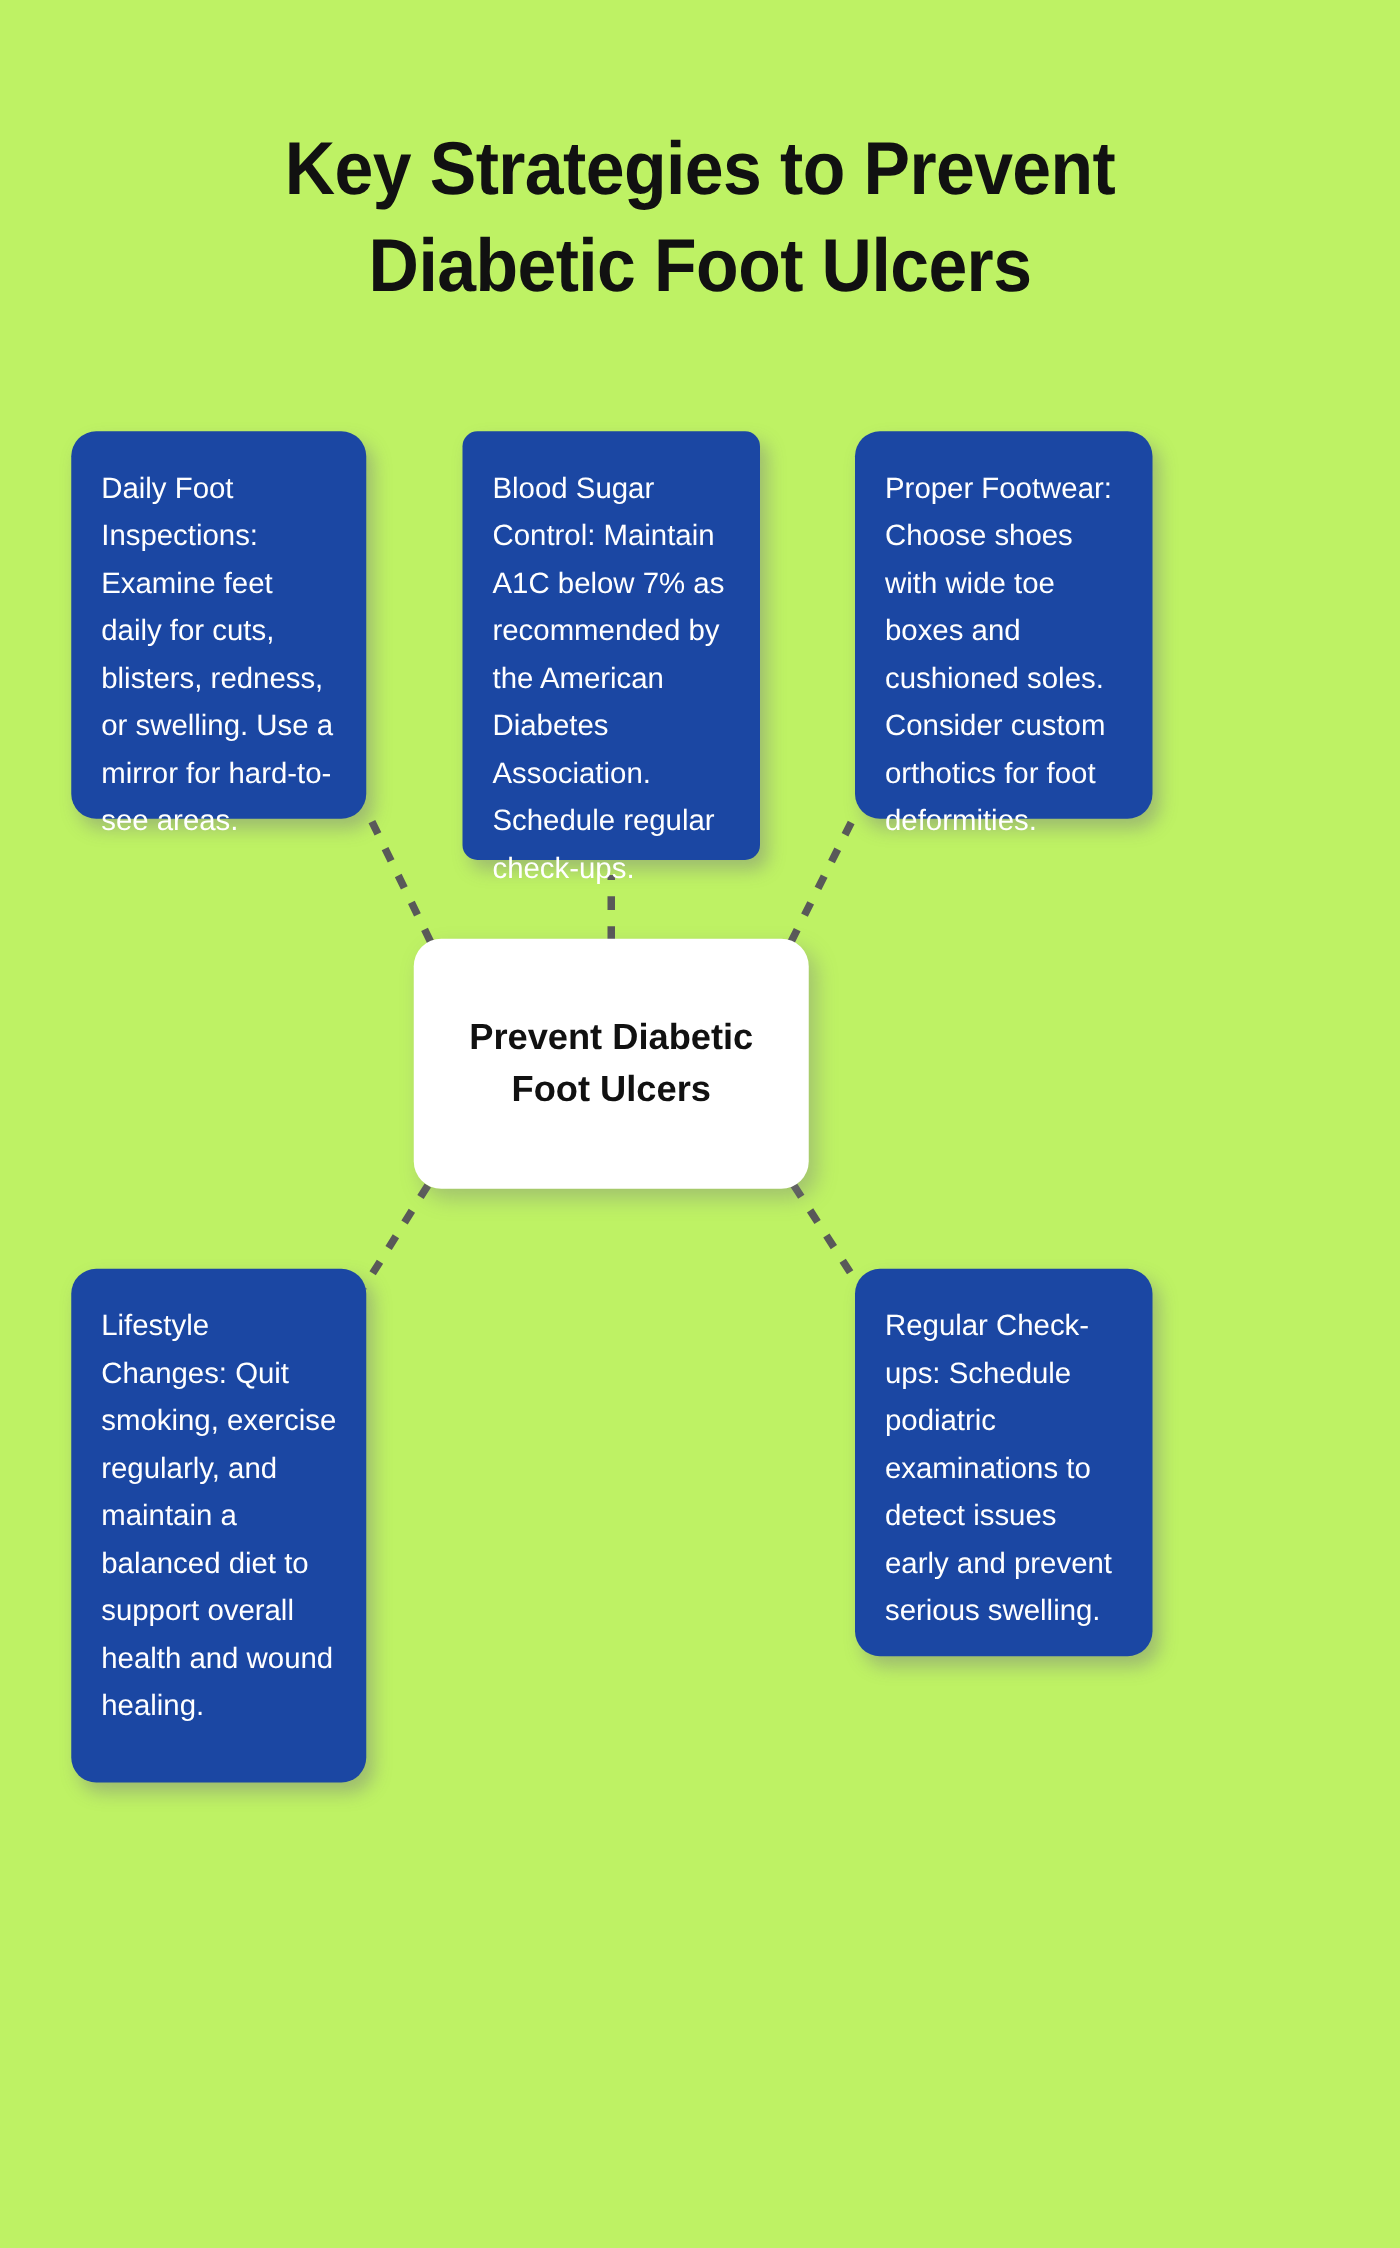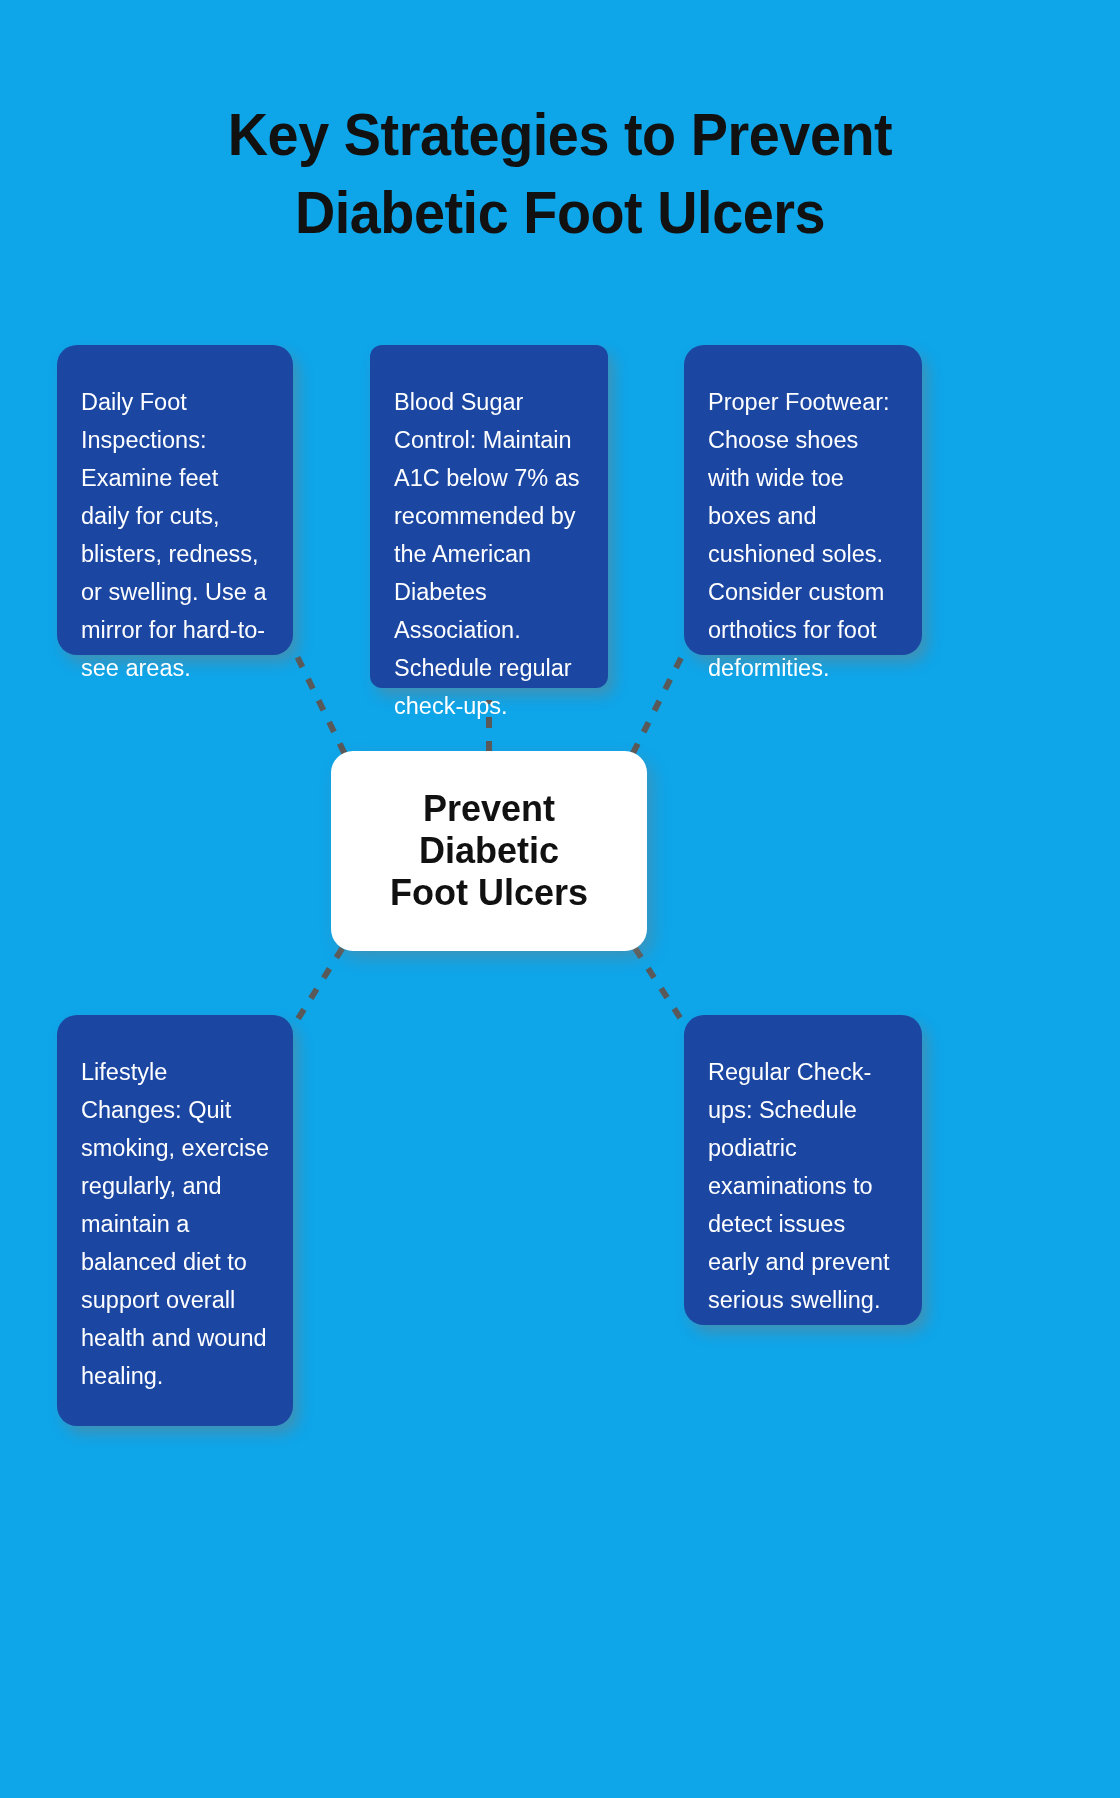--- a/index.html
+++ b/index.html
@@ -12,21 +12,21 @@
     background: #e1e3e2;
     font-family: "Liberation Sans", sans-serif;
     overflow: hidden;
     position: relative;
   }
 
   #canvas {
     position: relative;
     width: 1120px;
     height: 1798px;
-    background: #0ea5e9;
+    background: #bef264;
   }
 
   
   .title {
     position: absolute;
     left: 0;
     top: 96px;
     width: 1120px;
     text-align: center;
     color: #111111;
@@ -51,21 +51,21 @@
   }
 
   
   .card {
     position: absolute;
     background: #1b47a3;
     border-radius: 20px;
     box-shadow: 6px 8px 14px rgba(120,125,125,0.45);
     color: #ffffff;
     box-sizing: border-box;
-    padding: 38px 22px 26px 24px;
+    padding: 26px 22px 26px 24px;
     font-size: 23.5px;
     line-height: 38px;
     font-weight: 400;
   }
   .card-text {
     display: block;
     word-wrap: break-word;
   }
 
   #card-daily-foot-inspections { left: 57px;  top: 345px;  width: 236px; height: 310px; }
@@ -88,21 +88,21 @@
     align-items: center;
     justify-content: center;
     box-sizing: border-box;
     padding: 0 26px;
   }
   #center-node .center-text {
     display: block;
     text-align: center;
     color: #111111;
     font-weight: bold;
-    font-size: 36px;
+    font-size: 29px;
     line-height: 42px;
   }
 
   
   #logo {
     position: absolute;
     left: 760px;
     top: 1636px;
     width: 280px;
     height: 120px;

